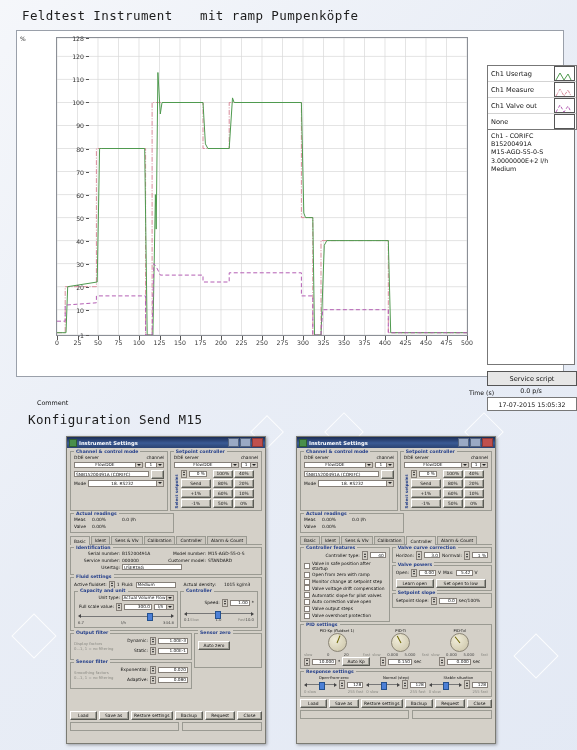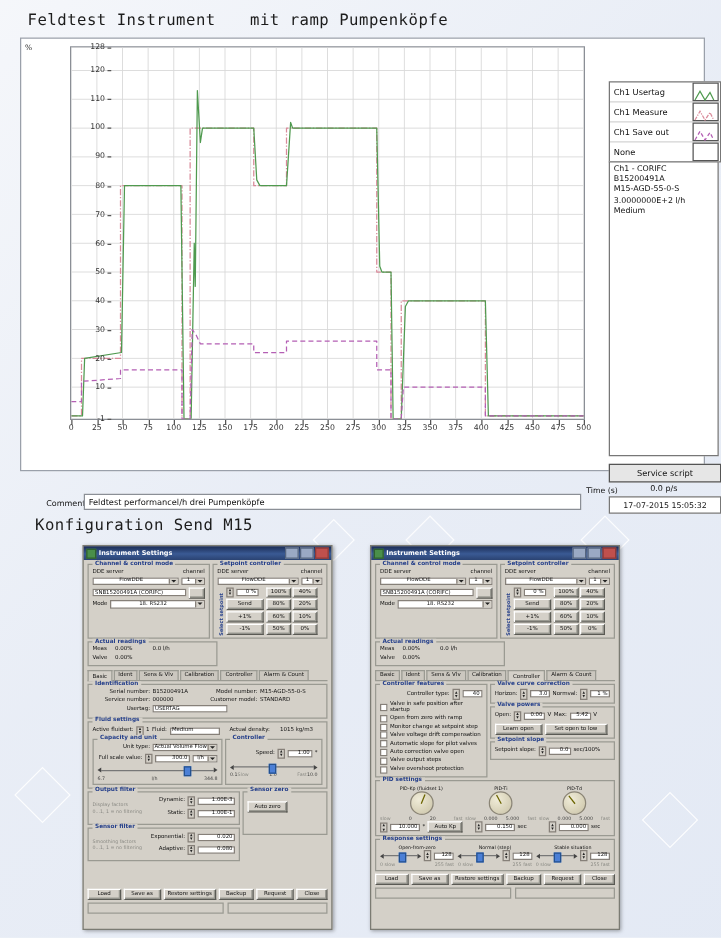--- a/index.html
+++ b/index.html
@@ -270,21 +270,21 @@
     </div>
     <div class="leg-row">
       <div class="leg-lab">Ch1 Measure</div>
       <div class="leg-sw">
         <svg width="17" height="11" viewBox="0 0 17 11">
             <polyline points="1,9 5,2 9,9 13,3 16,9" fill="none" stroke="#d98a9a" stroke-width="1" stroke-dasharray="3 1 1 1"></polyline>
           </svg>
       </div>
     </div>
     <div class="leg-row">
-      <div class="leg-lab">Ch1 Save out</div>
+      <div class="leg-lab">Ch1 Valve out</div>
       <div class="leg-sw">
         <svg width="17" height="11" viewBox="0 0 17 11">
             <polyline points="1,9 5,2 9,9 13,3 16,9" fill="none" stroke="#b45fb4" stroke-width="1" stroke-dasharray="3 2"></polyline>
           </svg>
       </div>
     </div>
     <div class="leg-row">
       <div class="leg-lab">None</div>
       <div class="leg-sw"></div>
     </div>
@@ -297,21 +297,20 @@
     <div>3.0000000E+2 l/h</div>
     <div>Medium</div>
   </div>
 
   <div class="btn-default">Service script</div>
   <div class="pps">0.0 p/s</div>
   <div class="stamp">17-07-2015  15:05:32</div>
 
   <div class="tsec">Time (s)</div>
   <div class="cmt-lab">Comment</div>
-  <div class="cmt-in">Feldtest performancel/h drei Pumpenköpfe</div>
 </div>
 
 <div class="dlg" id="dlg-left">
   <div class="tbar">
     <div class="tbar-ico"></div>
     <div class="tbar-t">Instrument Settings</div>
     <div class="tbar-btns">
       <div class="tbar-b"></div>
       <div class="tbar-b"></div>
       <div class="tbar-b cl"></div>

